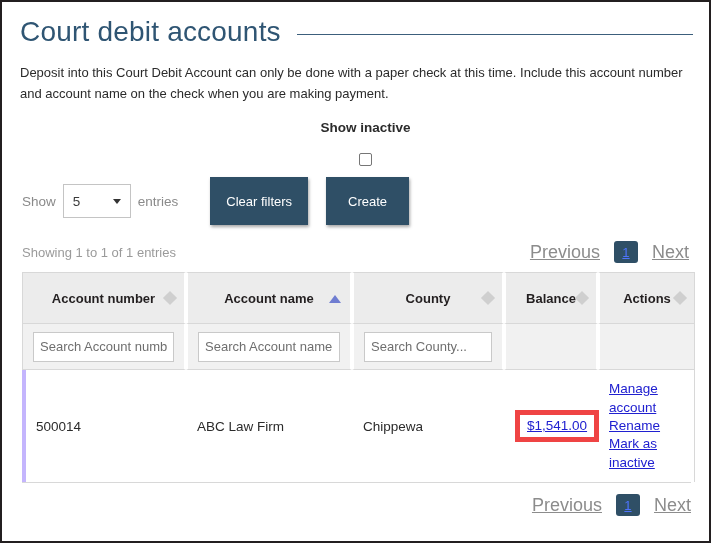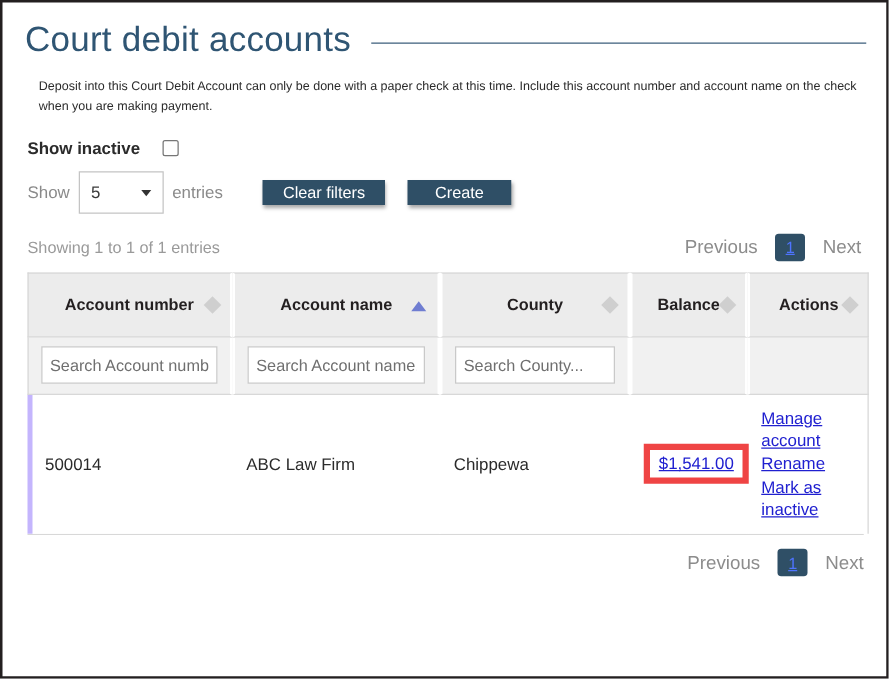--- a/index.html
+++ b/index.html
@@ -41,37 +41,37 @@
     border-top: 1px solid #3c5f7c;
     margin-left: 16px;
     margin-right: 2px;
     position: relative;
     top: 2px;
   }
 
   
   .intro {
     padding: 14px 16px 0 18px;
-    font-size: 10px;
+    font-size: 13px;
     line-height: 1.62;
     color: #2b2b2b;
-    margin-left: 11px;
   }
   .intro p { margin: 0; }
   .intro a {
     color: #2020d0;
     text-decoration: underline;
   }
 
   
   .show-inactive {
     display: flex;
     align-items: center;
     gap: 18px;
     padding: 16px 0 0 20px;
+    flex-direction: column;
   }
   .show-inactive .label {
     font-size: 13.5px;
     font-weight: bold;
     color: #2b2b2b;
   }
   .chk {
     width: 13px;
     height: 13px;
     border: 1px solid #767676;
@@ -117,21 +117,21 @@
     border-right: 4px solid transparent;
     border-top: 5px solid #333;
   }
   .btn {
     border: none;
     background: #2f4f66;
     color: #ffffff;
     font-size: 13px;
     font-family: "Liberation Sans", sans-serif;
     font-weight: 400;
-    height: 20px;
+    height: 48px;
     padding: 0 16px;
     cursor: pointer;
     box-shadow: 1px 2px 3px rgba(0,0,0,.35);
   }
   .btn.clear { margin-left: 32px; }
   .btn.create { margin-left: 18px; padding: 0 22px; }
 
   
   .info-row {
     display: flex;
@@ -142,22 +142,23 @@
   .info-text {
     font-size: 13px;
     color: #9a9a9a;
   }
   .pager {
     display: flex;
     align-items: center;
     gap: 14px;
   }
   .pager .plink {
-    font-size: 15px;
+    font-size: 18px;
     color: #8c8c8c;
+    text-decoration: underline;
     cursor: pointer;
   }
   .pager .pnum {
     display: inline-flex;
     align-items: center;
     justify-content: center;
     min-width: 24px;
     height: 22px;
     padding: 0 6px;
     background: #2f4f66;

